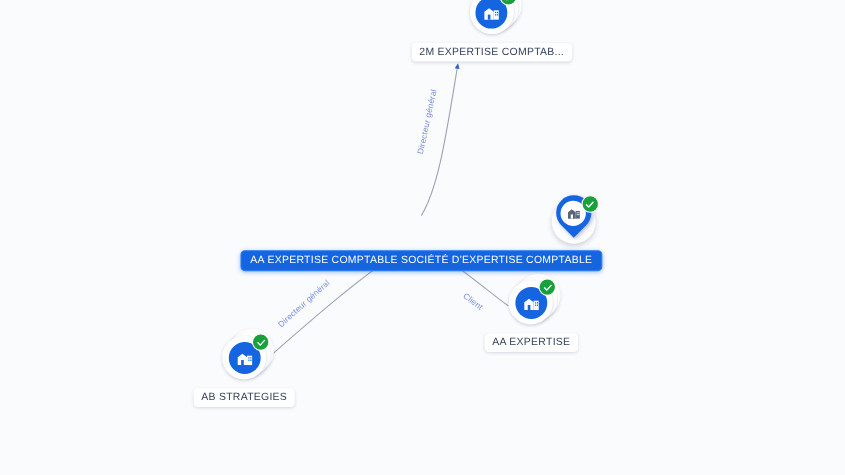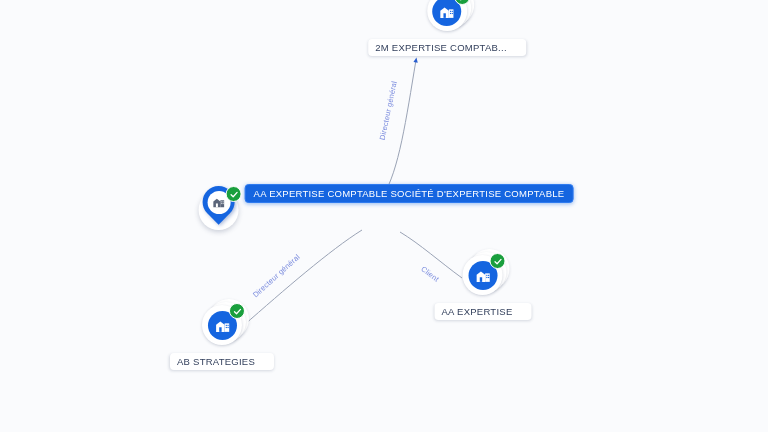--- a/index.html
+++ b/index.html
@@ -94,36 +94,37 @@
     border: 1.5px solid #ffffff;
     display: flex;
     align-items: center;
     justify-content: center;
     z-index: 4;
   }
   .node-label {
     margin-top: 5px;
     background: #ffffff;
     border-radius: 4px;
-    padding: 3px 19px 3px 7px;
+    padding: 3px 7px 3px 7px;
     font-size: 9.5px;
     color: #33405c;
     letter-spacing: 0.25px;
     white-space: nowrap;
     box-shadow: 0 1px 3px rgba(40,55,90,0.18);
     max-width: 132px;
     overflow: hidden;
     text-overflow: ellipsis;
   }
 
   
   .node-center {
     position: absolute;
     display: flex;
-    align-items: flex-start;
+    flex-direction: column;
+    align-items: flex-end;
   }
   .pin-wrap {
     position: relative;
     width: 52px;
     height: 52px;
     display: flex;
     align-items: flex-start;
     justify-content: center;
   }
   .pin-halo {

